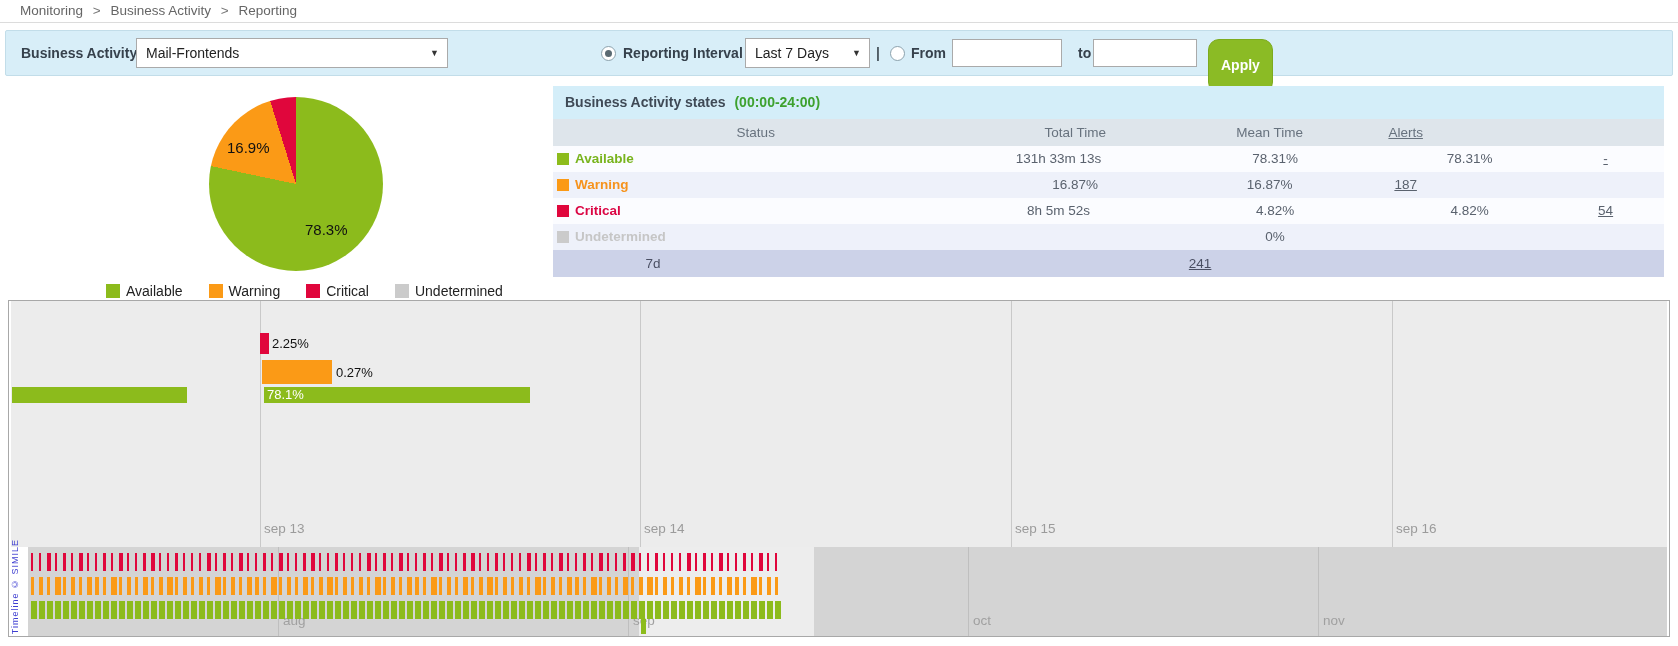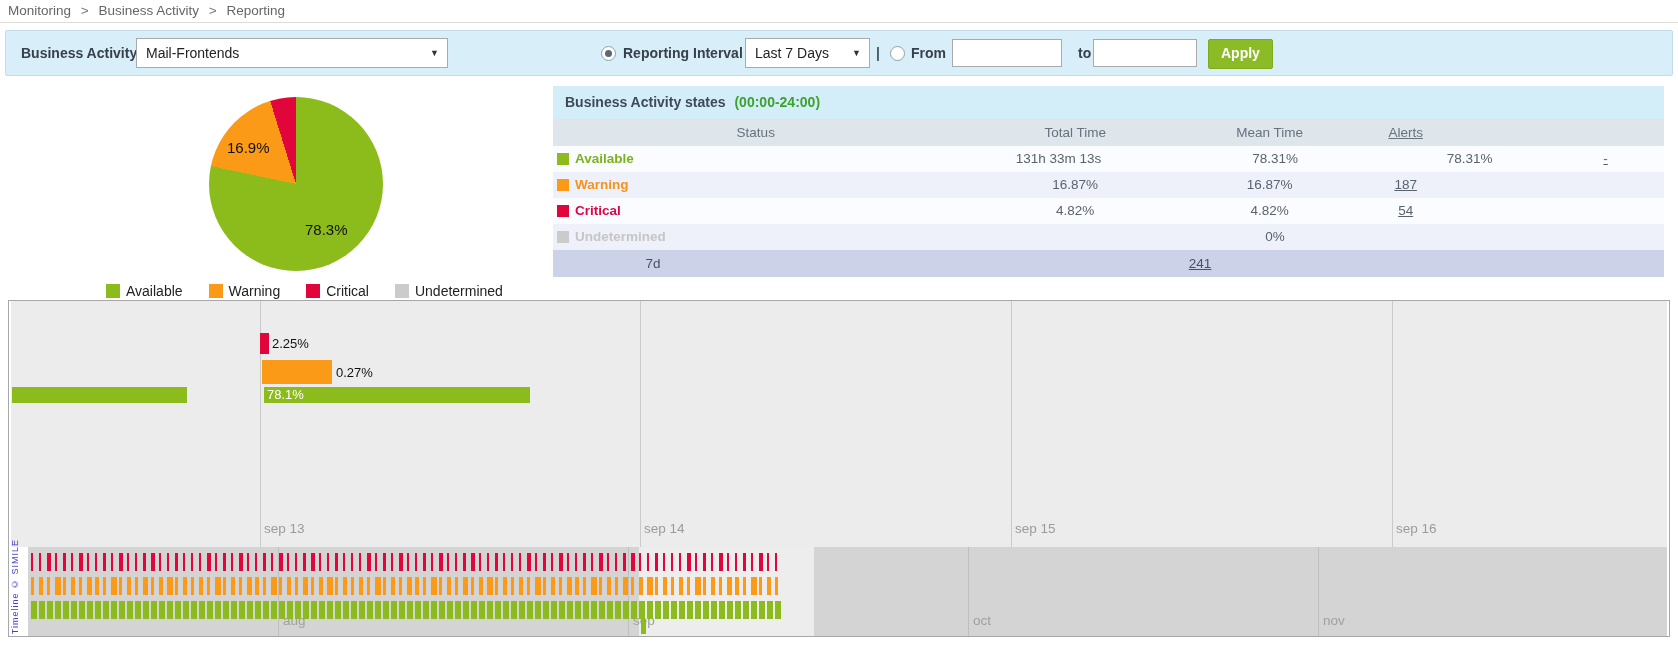--- a/index.html
+++ b/index.html
@@ -1,42 +1,42 @@
 <!DOCTYPE html>
 <html><head>
 <meta charset="utf-8">
 <style>
   html,body{margin:0;padding:0;background:#fff;}
   #screen{position:relative;width:1678px;height:646px;background:#fff;
           font-family:"Liberation Sans",sans-serif;overflow:hidden;}
 
   
-  .breadcrumb{position:absolute;left:8px;top:3px;font-size:13.5px;color:#666;}
+  .breadcrumb{position:absolute;left:20px;top:3px;font-size:13.5px;color:#666;}
   .breadcrumb span{margin-right:6px;}
   .crumb{cursor:pointer;}
   .crumb-sep{color:#777;}
   .topline{position:absolute;left:0;top:22px;width:1678px;height:1px;background:#dcdcdc;}
 
   
   .toolbar{position:absolute;left:5px;top:30px;width:1666px;height:44px;
            background:#d8eef8;border:1px solid #c2dde9;border-radius:2px;}
   .toolbar .lbl{position:absolute;top:0;height:44px;line-height:44px;
                 font-size:14px;font-weight:bold;color:#36414c;}
   .sel{position:absolute;top:7px;height:28px;background:#fff;border:1px solid #aaa;
        font-size:14px;color:#222;line-height:28px;padding-left:9px;cursor:pointer;}
   .sel .arrow{position:absolute;right:8px;top:0;font-size:9px;color:#333;}
   .radio{position:absolute;top:15px;width:13px;height:13px;border:1px solid #8ca2ad;
          border-radius:50%;background:#fff;cursor:pointer;}
   .radio.checked::after{content:"";position:absolute;left:3px;top:3px;width:7px;height:7px;
          border-radius:50%;background:#5a6a72;}
   .pipe{position:absolute;top:0;height:44px;line-height:44px;font-size:14px;color:#49565e;font-weight:bold;}
   .txt{position:absolute;top:8px;height:26px;border:1px solid #aaa;background:#fff;
        font-size:13px;padding:0 4px;box-sizing:content-box;}
-  .apply-btn{position:absolute;left:1202px;top:8px;height:28px;padding:0 12px;
-       background:#8bbb25;border:1px solid #7dab1d;border-radius:2px;color:#fff;
+  .apply-btn{position:absolute;left:1202px;top:8px;height:28px;padding:12px 12px;
+       background:#8bbb25;border:1px solid #7dab1d;border-radius:11px;color:#fff;
        font-size:14px;font-weight:bold;line-height:26px;cursor:pointer;}
   .export{position:absolute;left:1452px;top:0;height:44px;line-height:44px;cursor:pointer;}
   .csv-ico{position:absolute;top:13px;left:0;width:19px;height:19px;}
   .export .ex-lbl{margin-left:25px;font-size:13.5px;font-weight:bold;color:#555;}
 
   
   .pie{position:absolute;left:209px;top:97px;width:174px;height:174px;border-radius:50%;}
   .pie-label{position:absolute;font-size:15px;color:#111;}
   .legend{position:absolute;left:106px;top:283px;display:flex;align-items:center;}
   .leg-item{display:flex;align-items:center;margin-right:26px;}
@@ -171,20 +171,21 @@
       </div>
       <div class="cell col2">16.87%</div>
       <div class="cell col3">16.87%</div>
       <div class="cell col4">187</div>
     </div>
     <div class="row drow bg-a">
       <div class="cell col0 status">
         <span class="sq2 c-critical"></span>
         <span class="nm t-critical">Critical</span>
       </div>
+      <div class="cell col1">8h 5m 52s</div>
       <div class="cell col2">4.82%</div>
       <div class="cell col3">4.82%</div>
       <div class="cell col4">54</div>
     </div>
     <div class="row drow bg-b">
       <div class="cell col0 status">
         <span class="sq2 c-undetermined"></span>
         <span class="nm t-undetermined">Undetermined</span>
       </div>
       <div class="cell col1"></div>

